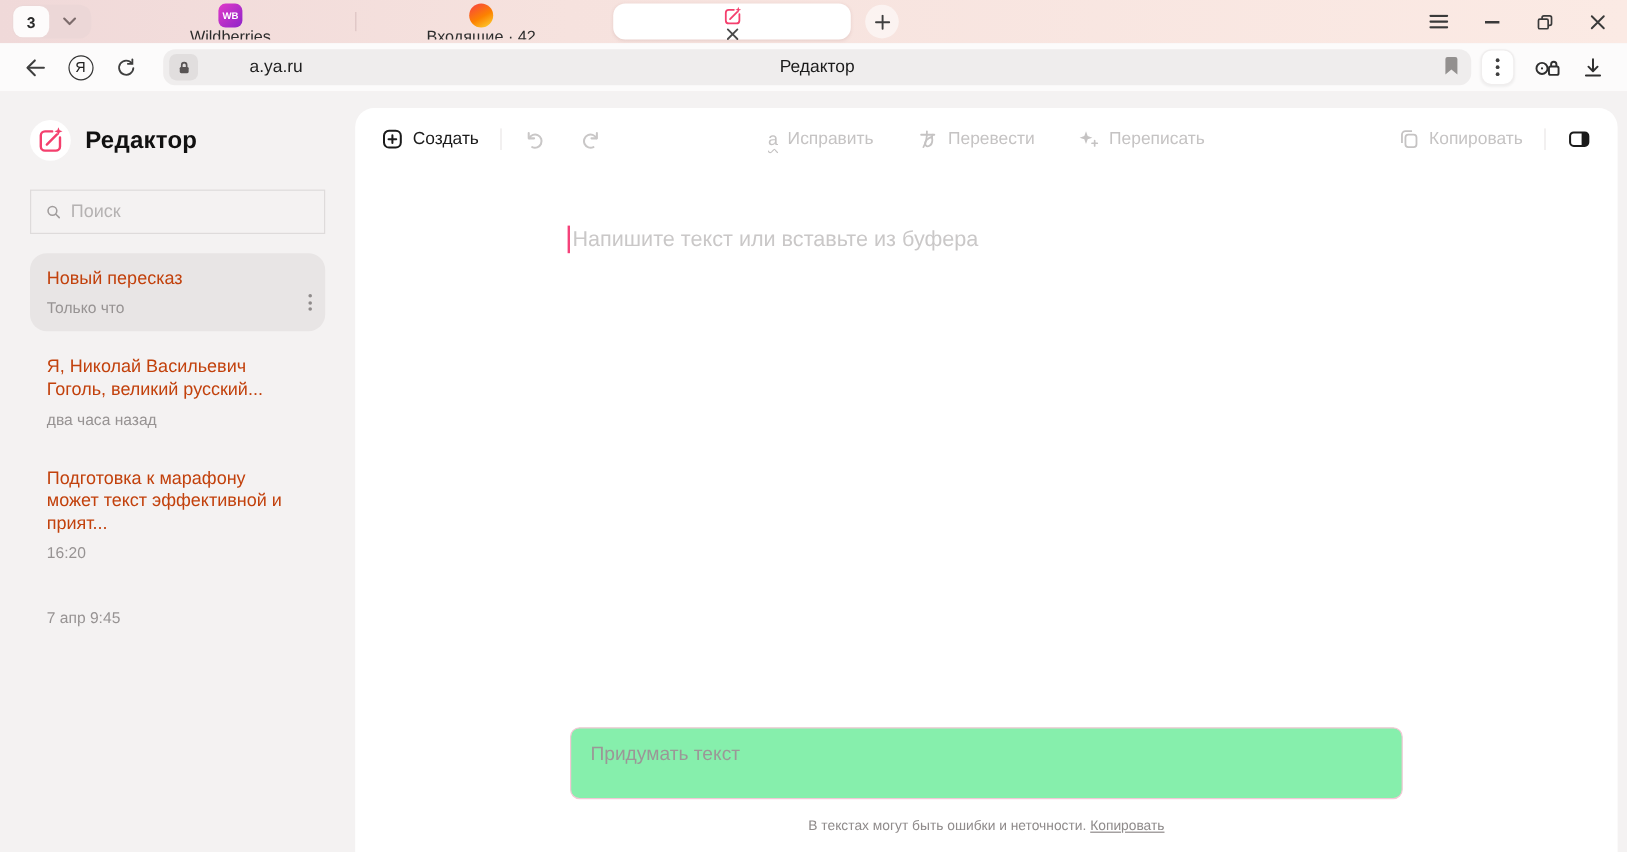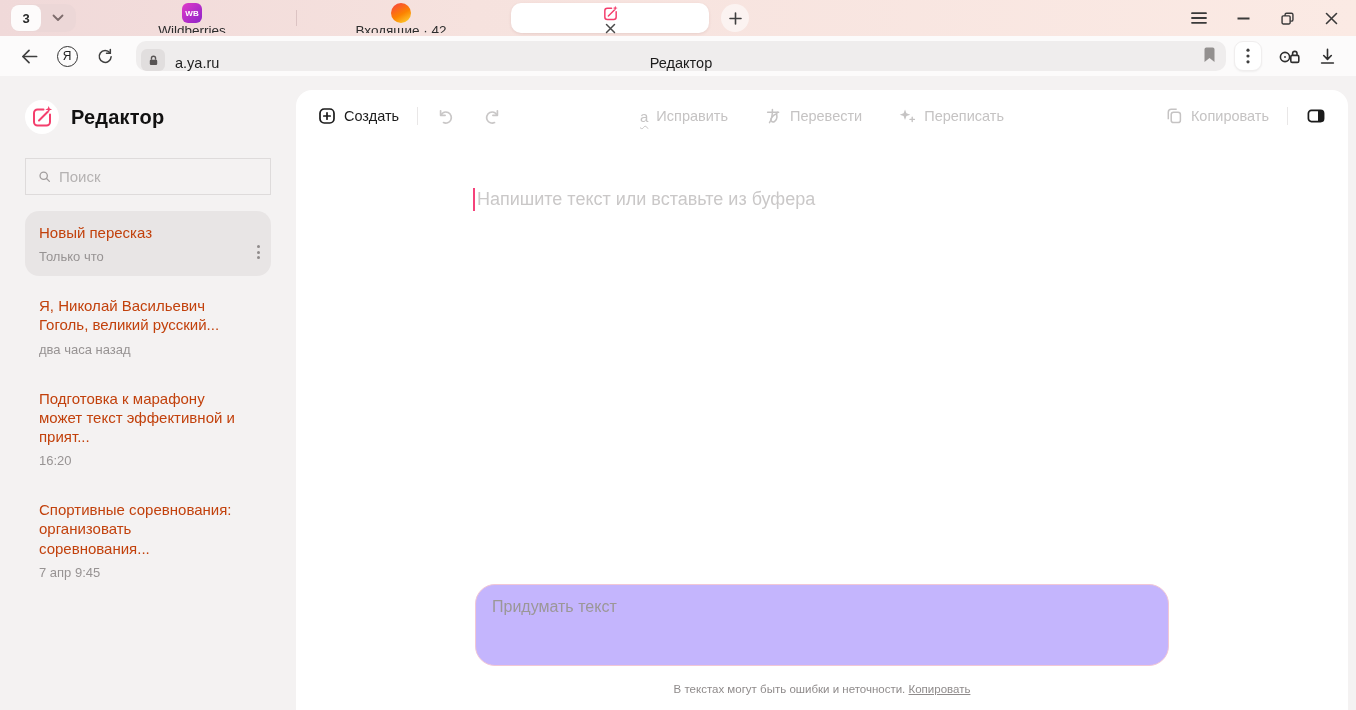--- a/index.html
+++ b/index.html
@@ -38,21 +38,21 @@
 
   
   .urlrow { position:absolute; left:0; top:36px; width:1356px; height:40px;
     background:#fcfbfb; display:flex; align-items:center; padding:0 14px; }
   .nav-btn { width:30px; height:30px; display:flex; align-items:center;
     justify-content:center; margin-right:8px; cursor:pointer; flex:0 0 auto; }
   .ya-circle { width:21px; height:21px; border:1.7px solid #333; border-radius:50%;
     display:flex; align-items:center; justify-content:center;
     font-size:12px; color:#222; font-weight:400; }
   .urlfield { position:relative; flex:1; height:30px; background:#efeded;
-    border-radius:10px; margin:0 8px; display:flex; align-items:flex-end; cursor:text; }
+    border-radius:10px; margin:0 8px; display:flex; align-items:center; cursor:text;gap:33px; }
   .lock-badge { width:24px; height:22px; background:#e1dede; border-radius:6px;
     margin-left:5px; display:flex; align-items:center; justify-content:center; }
   .url-text { font-size:14.5px; color:#1f1f1f; margin-left:10px; }
   .page-title-center { position:absolute; left:0; right:0; text-align:center;
     font-size:14.5px; color:#1b1b1b; pointer-events:none; }
   .bm { position:absolute; right:10px; top:6px; cursor:pointer; }
   .menu3btn { width:28px; height:30px; background:#fff; border:1px solid #f0eeee;
     border-radius:9px; box-shadow:0 1px 2px rgba(0,0,0,.05); display:flex;
     align-items:center; justify-content:center; margin-right:12px; cursor:pointer; }
 
@@ -100,22 +100,22 @@
   .fix-ic { font-size:15px; line-height:1; color:#c5c3c3; margin-right:8px;
     text-decoration:underline wavy; text-decoration-thickness:1px;
     text-underline-offset:3px; }
 
   .editor-ph { position:absolute; left:177px; top:98px; display:flex;
     align-items:center; cursor:text; }
   .caret { width:2px; height:23px; background:#f5427a; margin-right:2px; }
   .ph-text { font-size:18px; color:#cac8c8; }
 
   .prompt { position:absolute; left:50%; transform:translateX(-50%); bottom:44px;
-    width:694px; height:82px; border:1px solid #f2c7d5; border-radius:20px;
-    background:#c4b5fd; }
+    width:694px; height:60px; border:1px solid #f2c7d5; border-radius:8px;
+    background:#86efac; }
   .prompt textarea { width:100%; height:100%; border:none; outline:none; resize:none;
     border-radius:12px; padding:13px 16px; font-size:16px; color:#1b1b1b;
     font-family:inherit; background:transparent; }
   .prompt textarea::placeholder { color:#9b9797; }
 
   .disclaimer { position:absolute; left:0; right:0; bottom:15px; text-align:center;
     font-size:11.5px; color:#8f8b8b; }
   .disclaimer a { color:#8f8b8b; text-decoration:underline; cursor:pointer; }
 
   svg { display:block; }
@@ -285,21 +285,20 @@
       </div>
       <div class="doc-item">
         <div class="doc-title">Я, Николай Васильевич Гоголь, великий русский...</div>
         <div class="doc-time">два часа назад</div>
       </div>
       <div class="doc-item">
         <div class="doc-title">Подготовка к марафону может текст эффективной и прият...</div>
         <div class="doc-time">16:20</div>
       </div>
       <div class="doc-item">
-        <div class="doc-title">Спортивные соревнования: организовать соревнования...</div>
         <div class="doc-time">7 апр 9:45</div>
       </div>
     </div>
   </div>
 
   <div class="maincard">
 
     <div class="toolbar">
       <div class="tgroup">
         <div class="tbtn">

